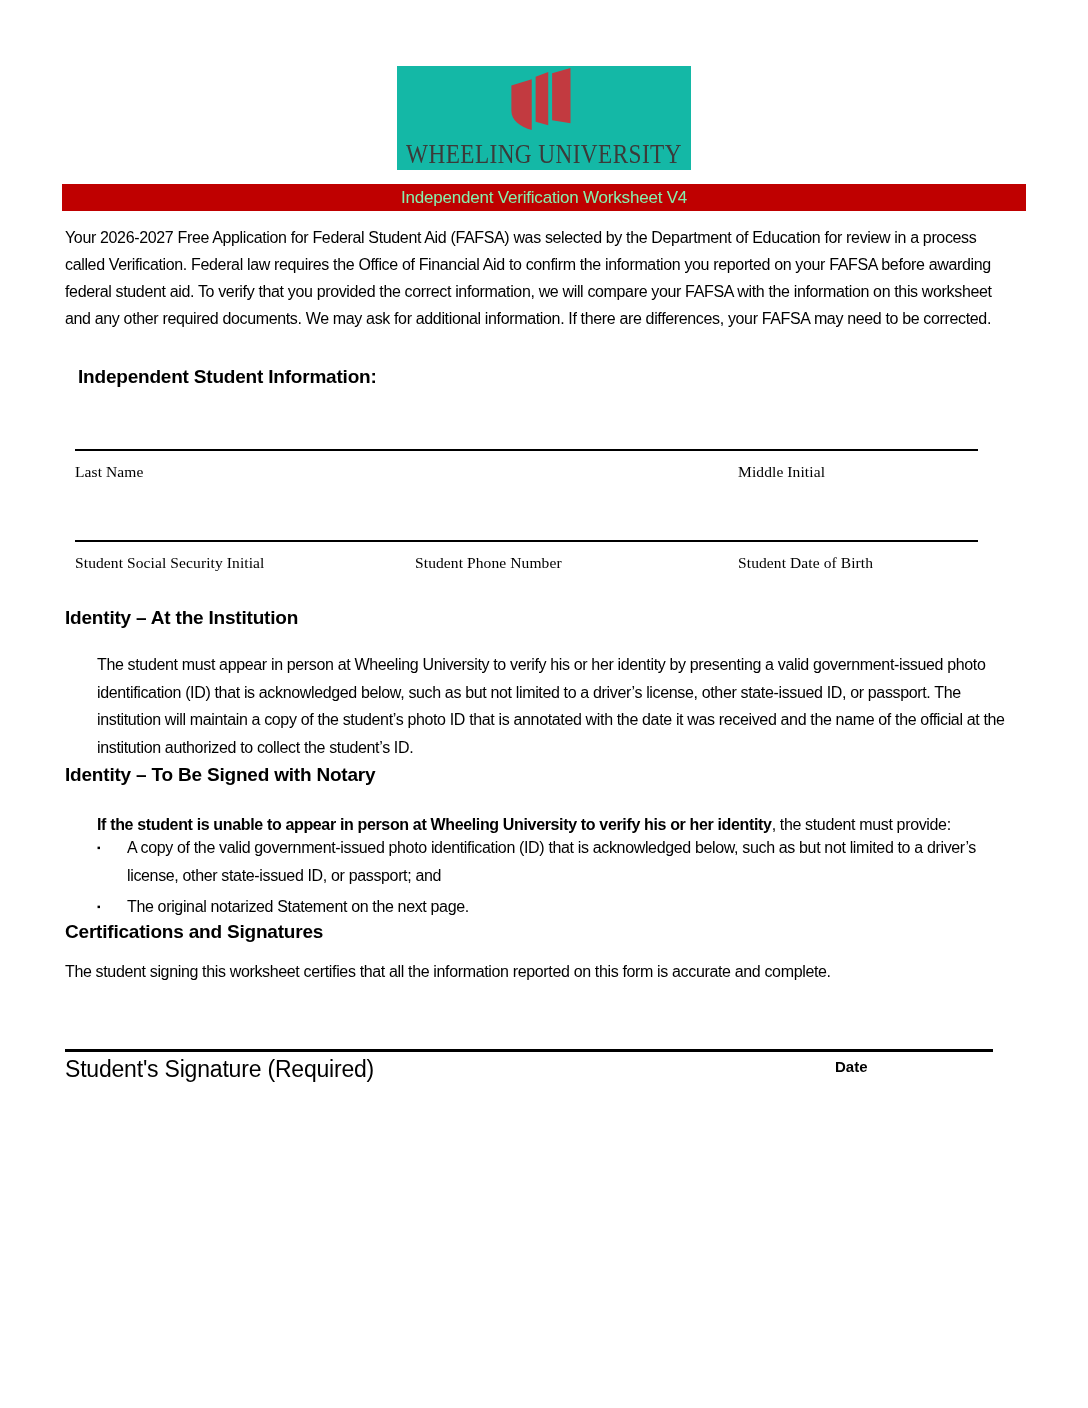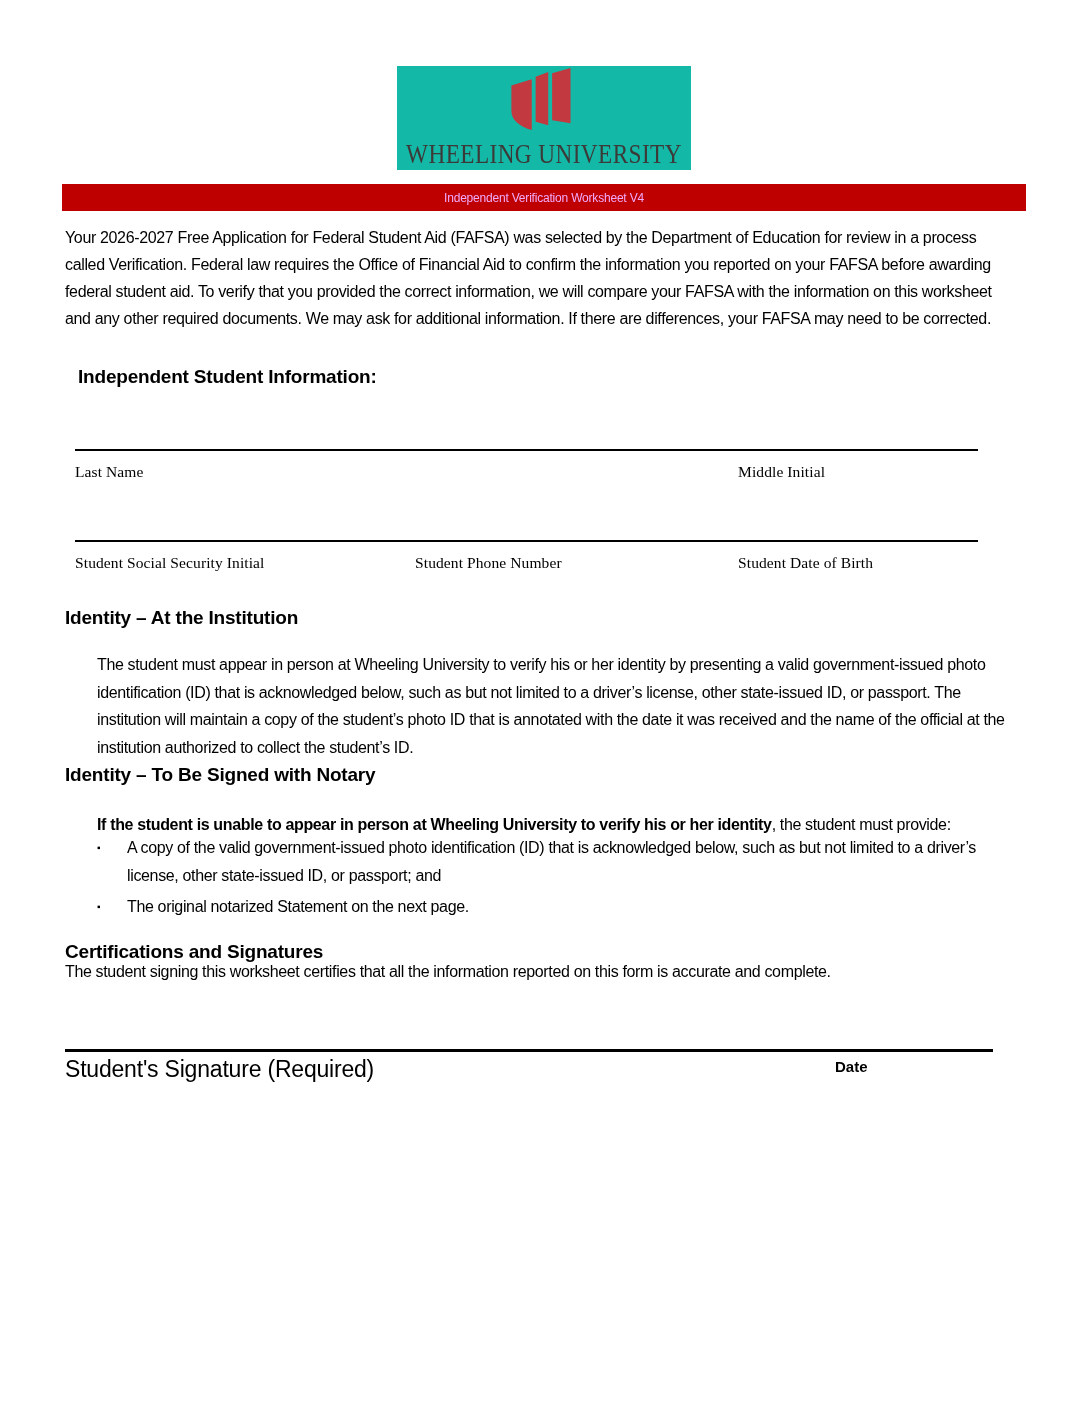--- a/index.html
+++ b/index.html
@@ -17,31 +17,31 @@
     position:absolute; left:50%; bottom:0px; transform:translateX(-50%) scaleX(0.86);
     transform-origin:center; white-space:nowrap;
     font-family:"Liberation Serif", serif; font-size:27px; color:#3b3a39; letter-spacing:0.5px;
   }
 
   
   .banner {
     position:absolute; left:62px; top:184px; width:964px; height:27px;
     background:#bf0000; display:flex; align-items:center; justify-content:center;
   }
-  .banner-title { color:#f0abfc; font-size:12px; letter-spacing:-0.2px; }
+  .banner-title { color:#86efac; font-size:17px; letter-spacing:-0.2px; }
 
   
   .body-text { font-size:16px; line-height:27px; letter-spacing:-0.35px; margin:0; }
   .intro { position:absolute; left:65px; top:224px; width:950px; }
 
   .heading { position:absolute; font-size:19px; font-weight:bold; letter-spacing:-0.2px; margin:0; }
   .h-student  { left:78px; top:366px; }
   .h-inst     { left:65px; top:607px; }
   .h-notary   { left:65px; top:764px; }
-  .h-cert     { left:65px; top:921px;margin-top:20px; }
+  .h-cert     { left:65px; top:921px; }
 
   
   .field-row { position:absolute; left:75px; width:903px; border-top:2.5px solid #000; height:60px; }
   .row1 { top:449px; } .row2 { top:540px; }
   .field-cell { position:absolute; top:0; height:28px; }
   .cell1 { left:0px;   width:330px; }
   .cell2 { left:340px; width:310px; }
   .cell3 { left:663px; width:240px; }
   .field-label {
     display:block; padding-top:12px;

